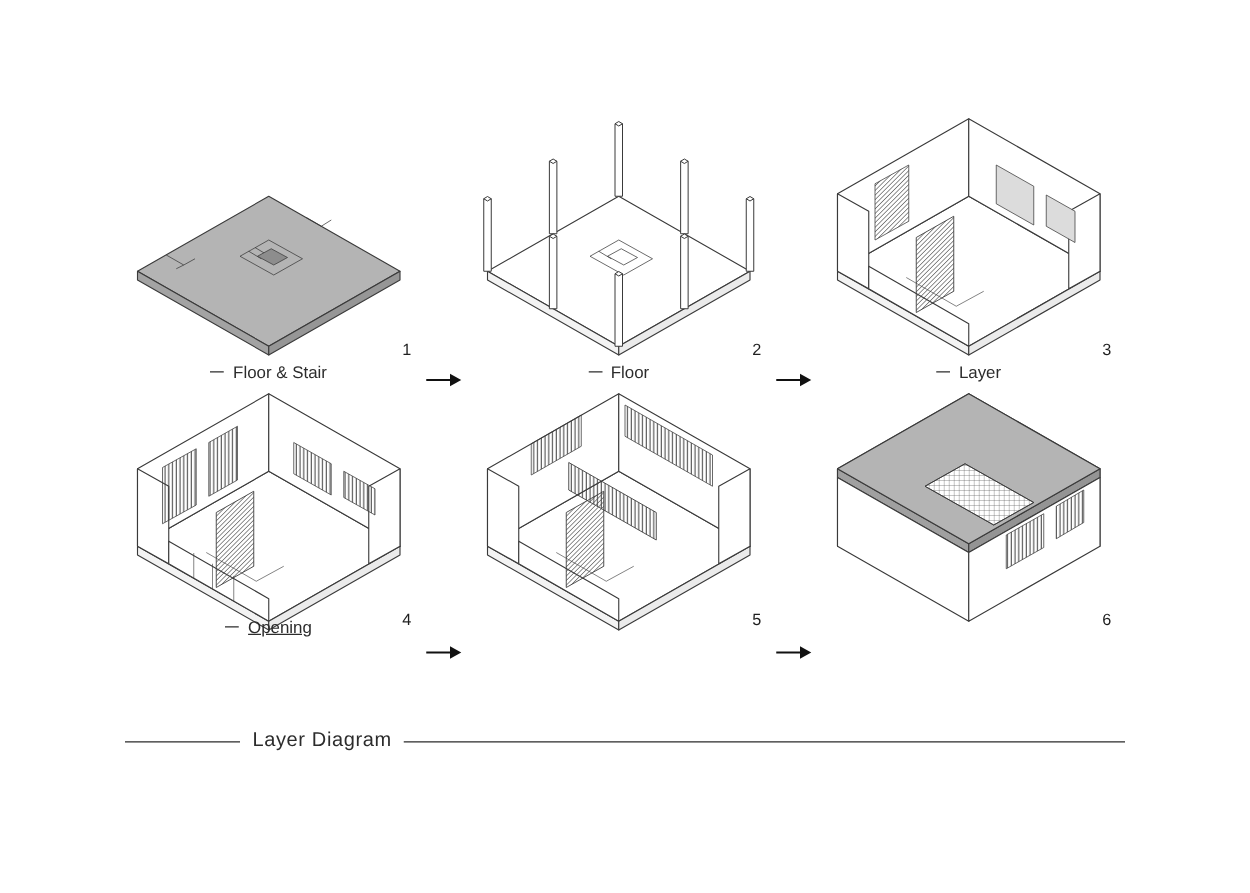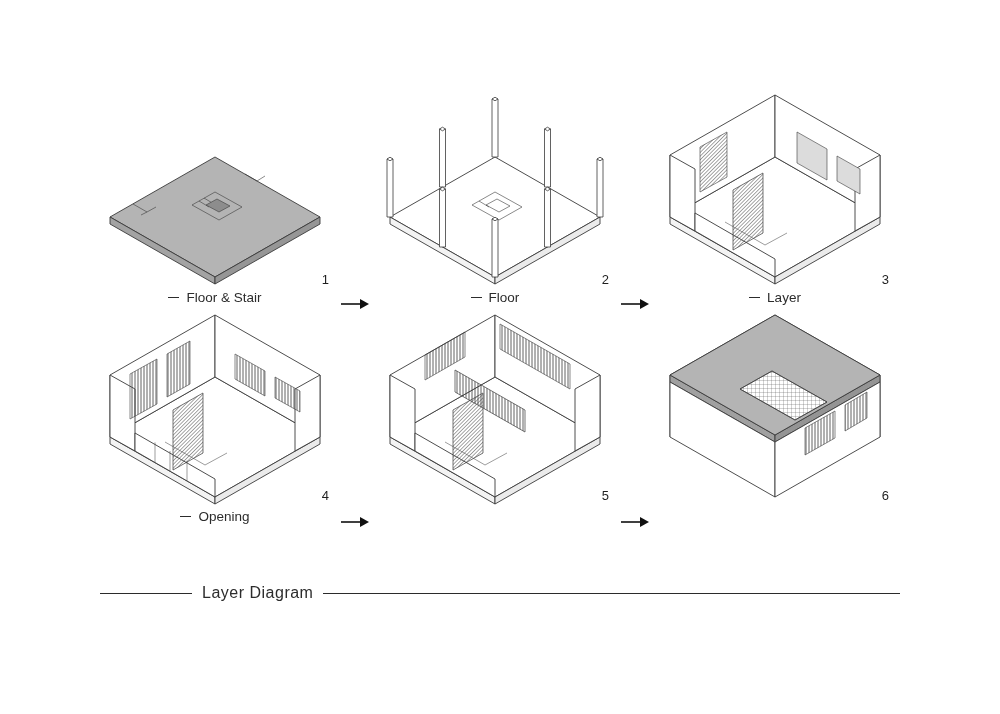--- a/index.html
+++ b/index.html
@@ -7,21 +7,21 @@
           font-family:"Liberation Sans", sans-serif;color:#2c2c2c;}
   .cell{position:absolute;width:240px;height:250px;}
   .cell svg.iso{position:absolute;top:0;left:0;width:240px;height:215px;}
   .row1{top:72px;}
   .row2{top:292px;}
   .c1{left:95px;} .c2{left:375px;} .c3{left:655px;}
   .num{position:absolute;right:6px;font-size:13px;color:#1f1f1f;}
   .row1 .num{top:200px;} .row2 .num{top:196px;}
   .caption{position:absolute;left:0;right:0;display:flex;align-items:center;justify-content:center;
            gap:7px;font-size:13.5px;color:#2c2c2c;}
-  .row1 .caption{top:218px;} .row2 .caption{top:217px;}
+  .row1 .caption{top:218px;} .row2 .caption{top:202px;text-decoration:underline;}
   .tick{display:inline-block;width:11px;height:1px;background:#2c2c2c;}
   .arrow{position:absolute;width:30px;height:14px;}
   .ar1a{left:340px;top:297px;} .ar1b{left:620px;top:297px;}
   .ar2a{left:340px;top:515px;} .ar2b{left:620px;top:515px;}
   #title-bar{position:absolute;left:100px;right:100px;top:584px;display:flex;align-items:center;gap:10px;}
   .rule{height:1px;background:#2b2b2b;}
   .rule-left{width:92px;}
   .rule-right{flex:1;}
   #title-text{font-size:16px;letter-spacing:.5px;white-space:nowrap;}
   .defs-holder{position:absolute;width:0;height:0;}

